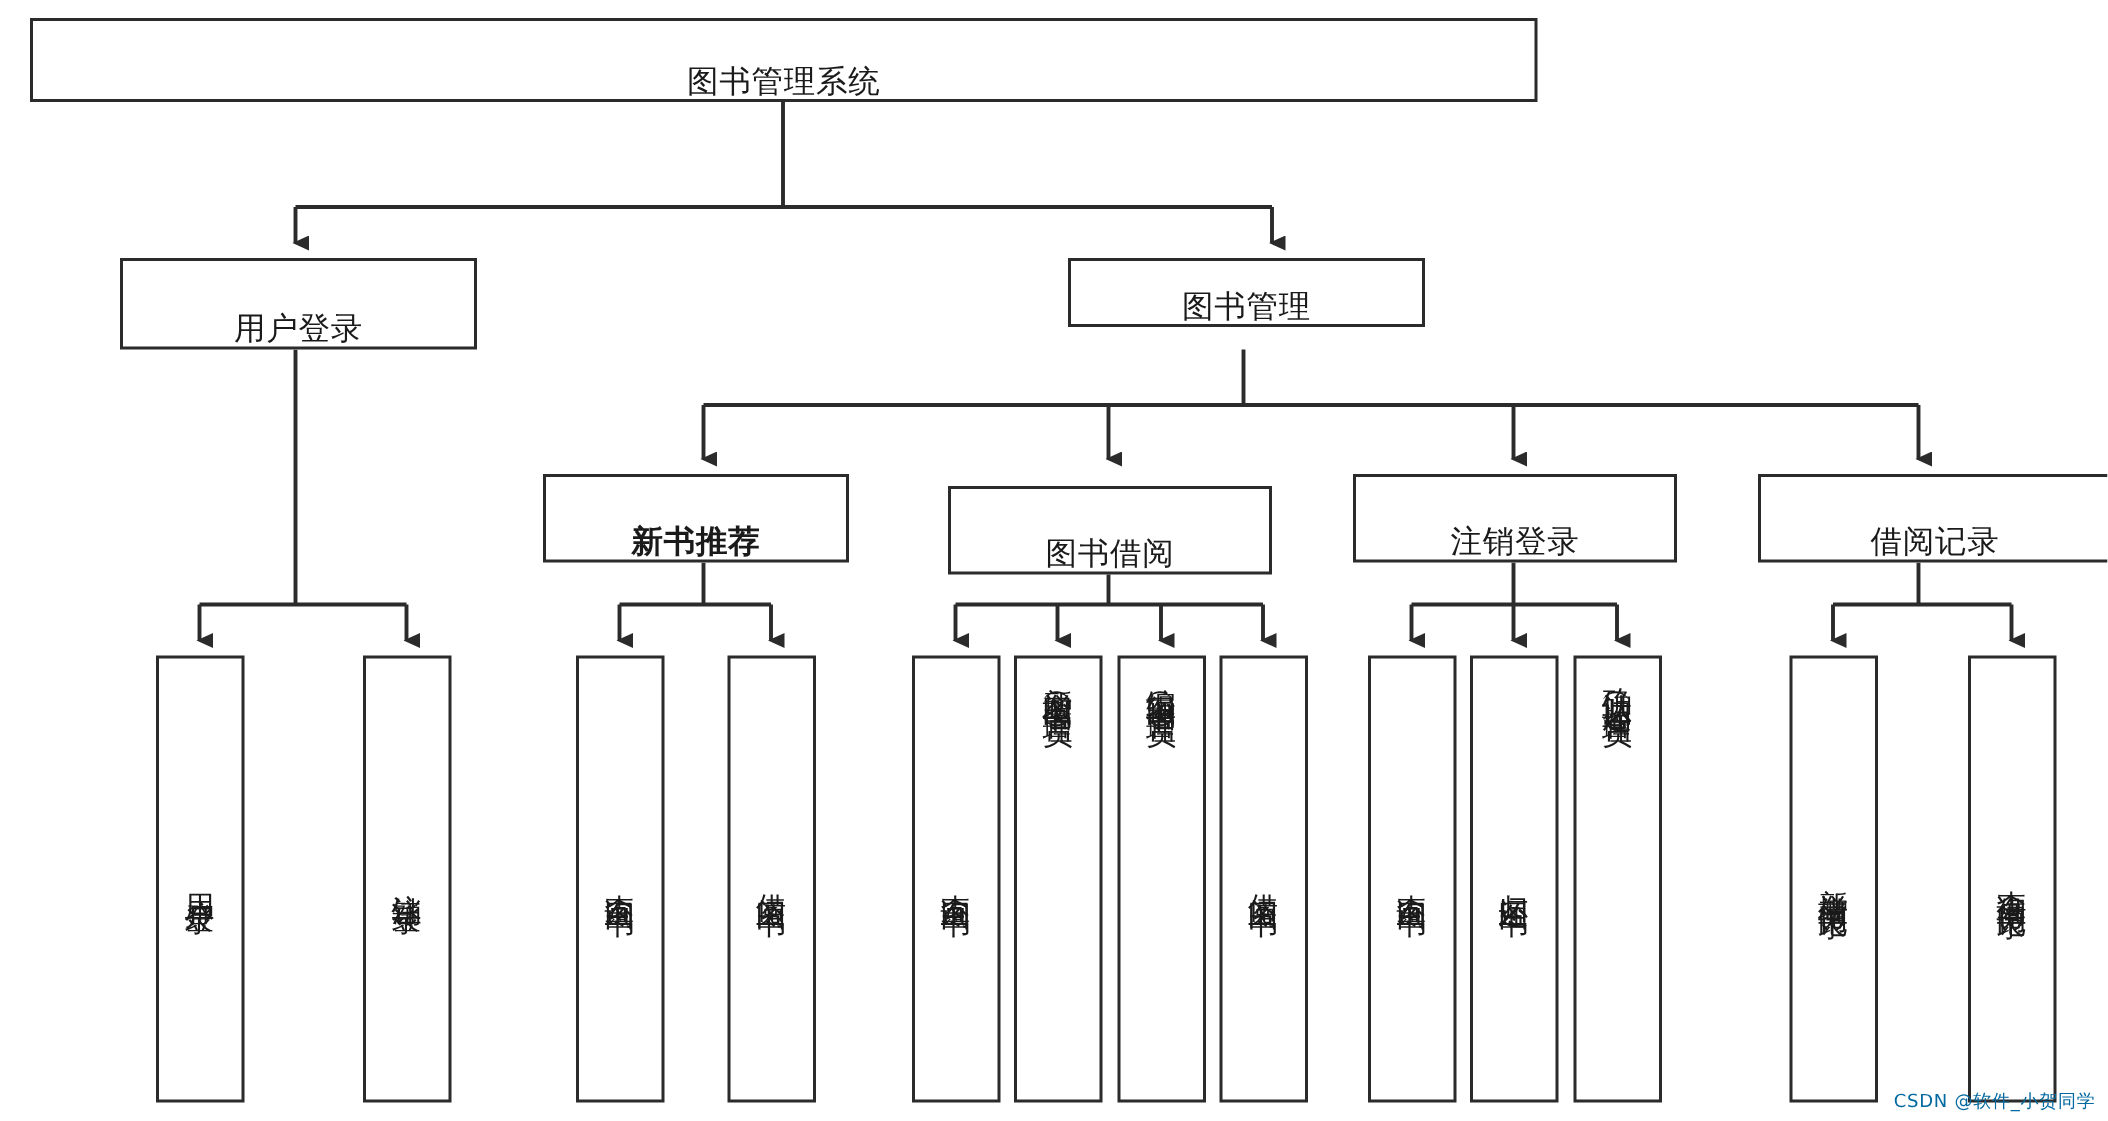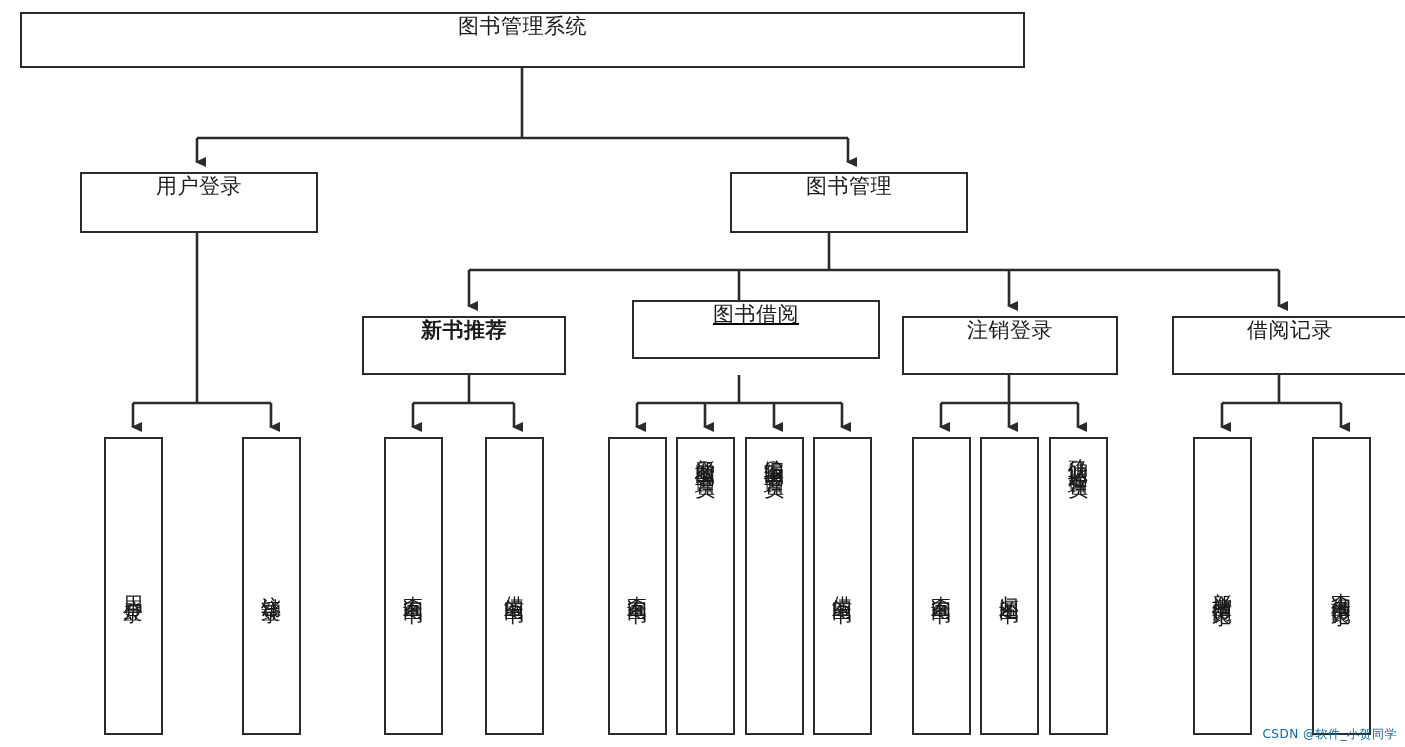--- a/index.html
+++ b/index.html
@@ -23,21 +23,21 @@
     top: 0;
     width: 1405px;
     height: 747px;
   }
   .node {
     position: absolute;
     box-sizing: border-box;
     background: #ffffff;
     border: 2px solid #2b2b2b;
     display: flex;
-    align-items: flex-start;
+    align-items: flex-end;
     justify-content: center;
   }
   .node .node-label {
     color: #1a1a1a;
     font-size: 21px;
     line-height: 1.15;
     letter-spacing: 0.5px;
     white-space: nowrap;
   }
   .node.leaf {
@@ -124,28 +124,28 @@
     </g>
   </svg>
 
   <div class="node" style="left:20px; top:12px; width:1005px; height:56px;">
     <span class="node-label">图书管理系统</span>
   </div>
 
   <div class="node" style="left:80px; top:172px; width:238px; height:61px;">
     <span class="node-label">用户登录</span>
   </div>
-  <div class="node" style="left:730px; top:172px; width:238px; height:61px;">
+  <div class="node" style="left:712px; top:172px; width:238px; height:46px;">
     <span class="node-label">图书管理</span>
   </div>
 
   <div class="node" style="left:362px; top:316px; width:204px; height:59px;font-weight:bold;">
     <span class="node-label">新书推荐</span>
   </div>
-  <div class="node" style="left:632px; top:300px; width:248px; height:59px;text-decoration:underline;">
+  <div class="node" style="left:632px; top:324px; width:216px; height:59px;">
     <span class="node-label">图书借阅</span>
   </div>
   <div class="node" style="left:902px; top:316px; width:216px; height:59px;">
     <span class="node-label">注销登录</span>
   </div>
   <div class="node" style="left:1172px; top:316px; width:236px; height:59px;">
     <span class="node-label">借阅记录</span>
   </div>
 
   <div class="node leaf" style="left:104px; top:437px; width:59px; height:298px;">

